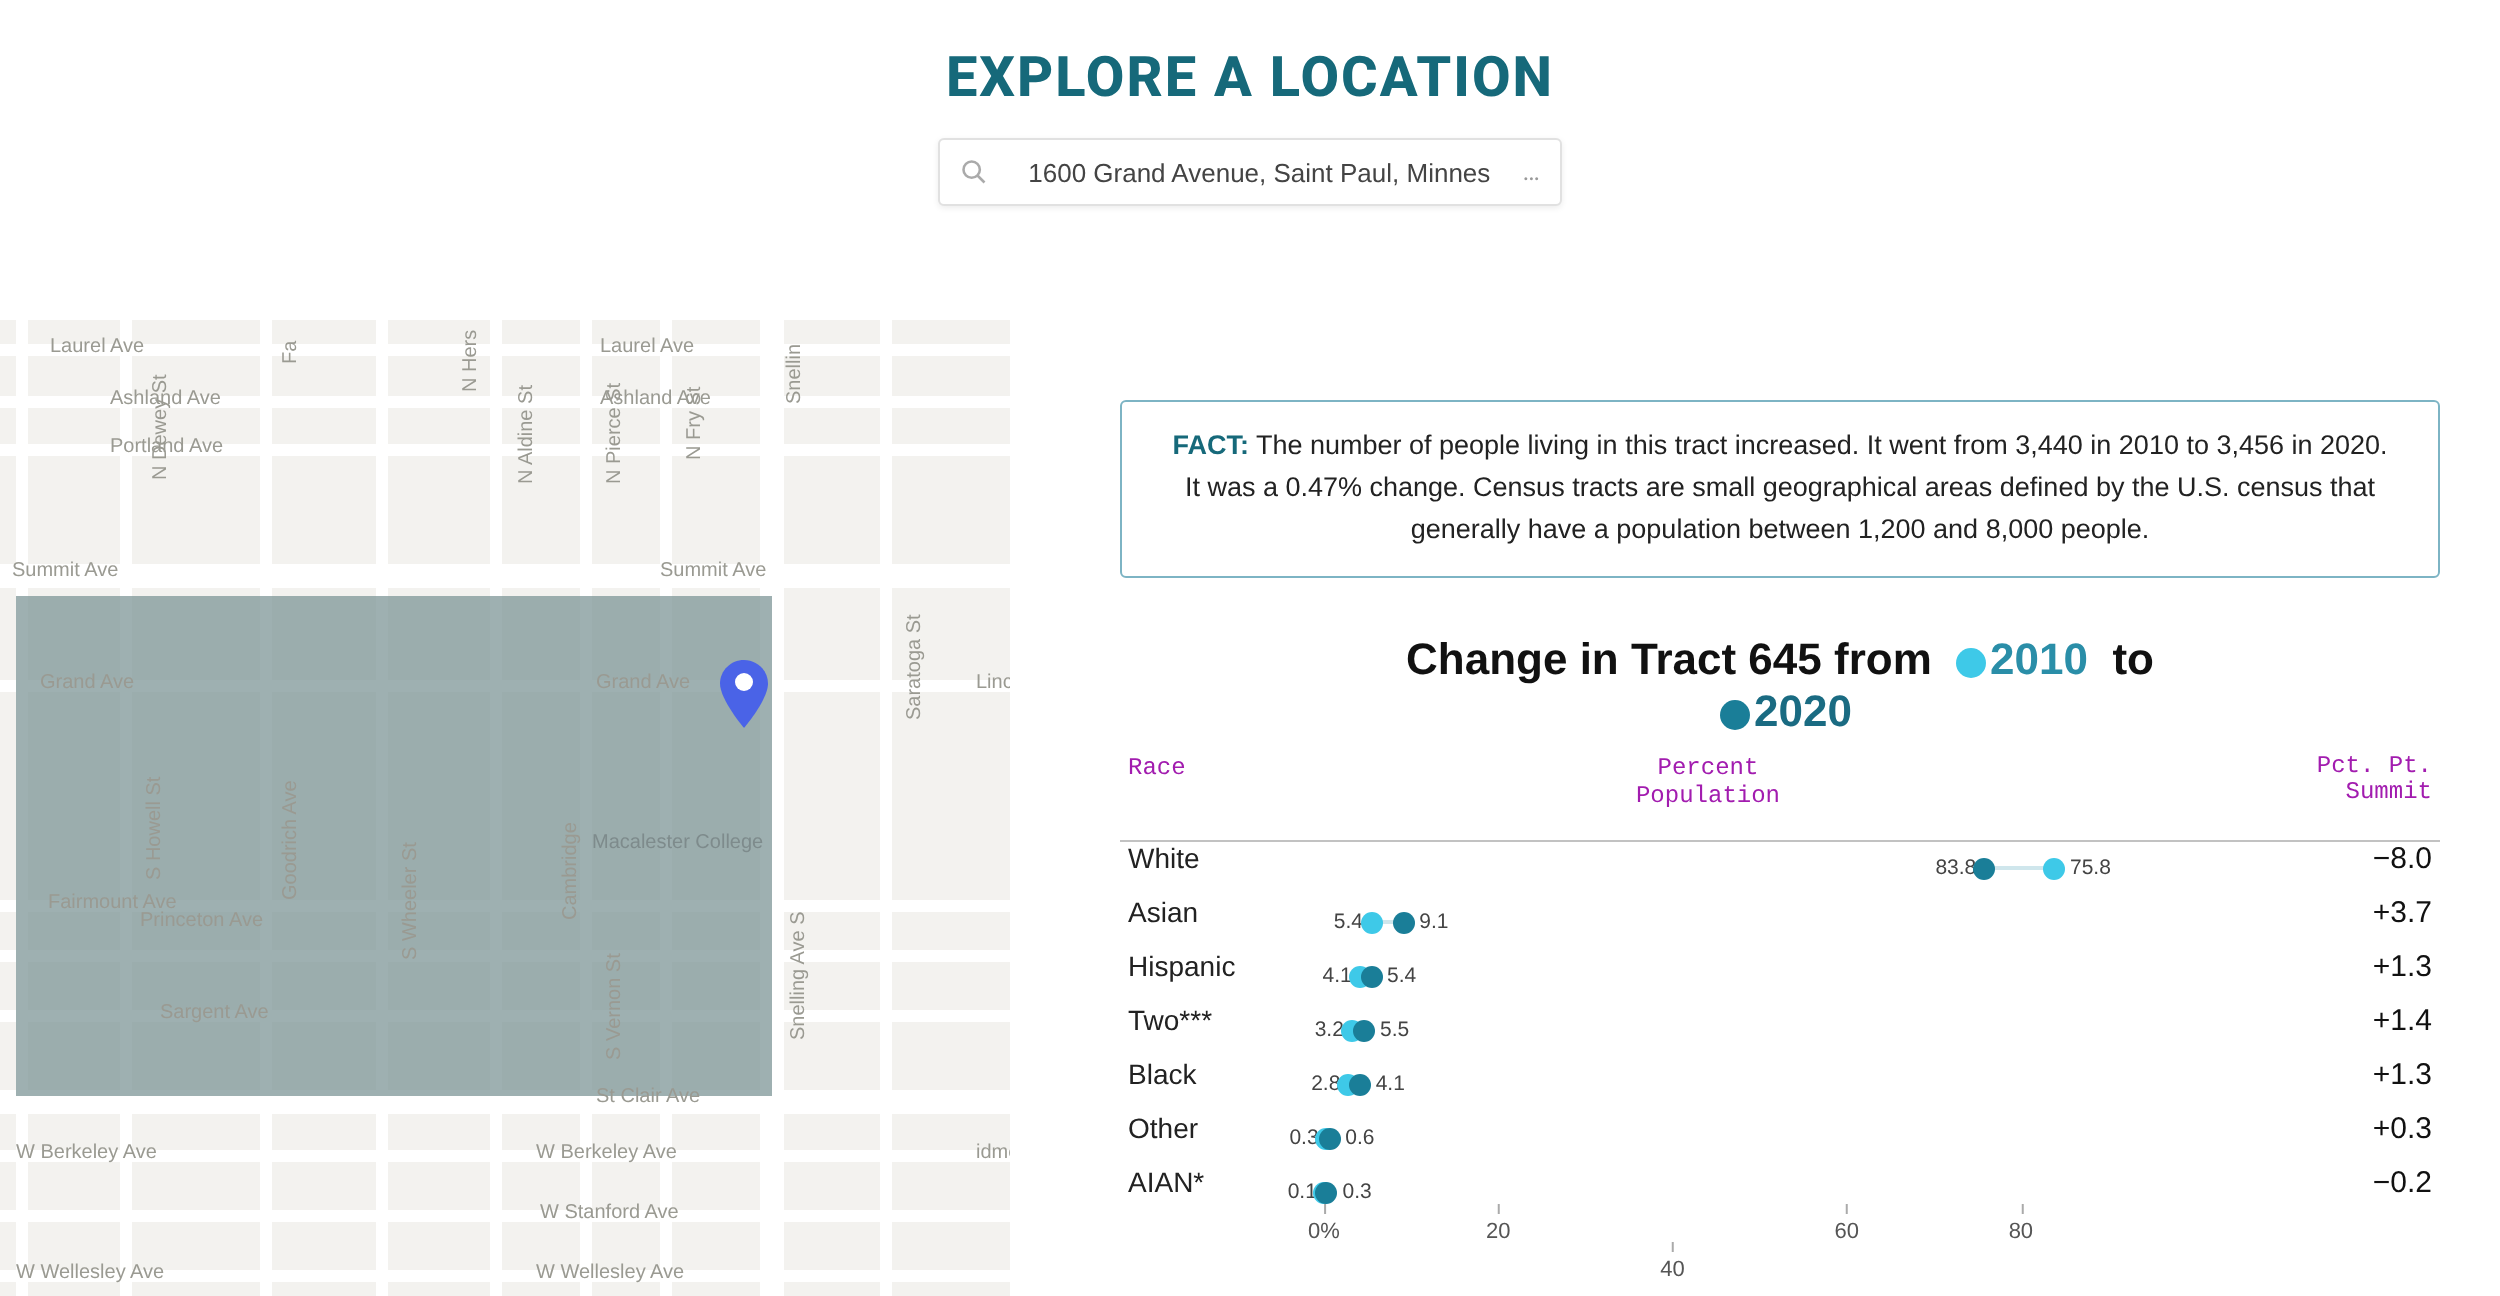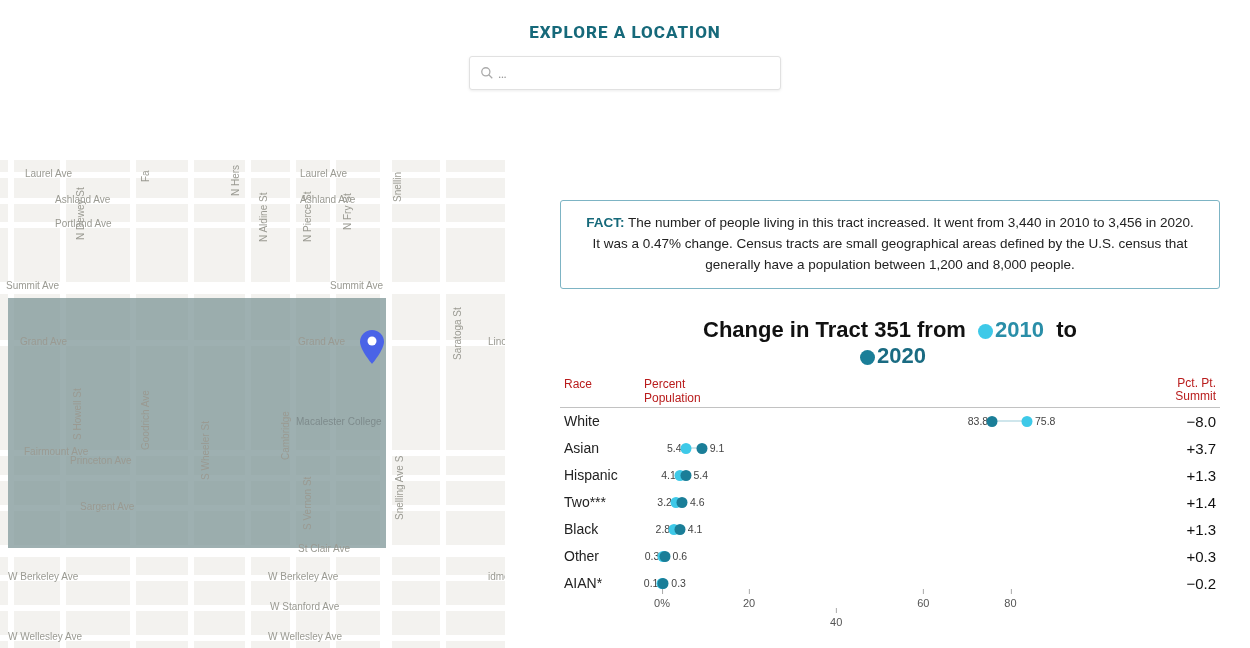--- a/index.html
+++ b/index.html
@@ -11,21 +11,21 @@
     --muted:#555;
     --light-border:#d0d7dd;
     --map-bg:#f3f2ef;
     --tract-fill:#8fa5a6;
     --road:#ffffff;
   }
   html,body{margin:0;padding:0;background:#fff;font-family:Georgia,'Times New Roman',serif;color:var(--text);}
   body{width:1250px;height:648px;overflow:hidden;position:relative;}
   .sans{font-family:-apple-system,BlinkMacSystemFont,'Segoe UI',Roboto,Helvetica,Arial,sans-serif;}
   .header{text-align:center;padding-top:22px;}
-  .title{font-family:-apple-system,BlinkMacSystemFont,'Segoe UI',Roboto,Helvetica,Arial,sans-serif;font-weight:800;letter-spacing:1px;color:var(--teal);font-size:17px;margin:0 0 14px;}
+  .title{font-family:-apple-system,BlinkMacSystemFont,'Segoe UI',Roboto,Helvetica,Arial,sans-serif;font-weight:800;letter-spacing:1px;color:var(--teal);font-size:28px;margin:0 0 14px;}
   .subtitle{font-size:18px;color:#333;margin:0 0 18px;}
   .searchbar{display:inline-flex;align-items:center;width:290px;height:32px;border:1px solid #e1e1e1;border-radius:3px;box-shadow:0 1px 3px rgba(0,0,0,0.08);background:#fff;padding:0 10px;}
   .searchbar svg{flex:0 0 14px;opacity:.55;}
   .searchbar .value{flex:1;margin-left:8px;font-family:-apple-system,sans-serif;font-size:13px;color:#444;white-space:nowrap;overflow:hidden;text-overflow:ellipsis;}
   .searchbar .ellip{color:#999;font-size:13px;margin-left:4px;}
   .content{position:absolute;top:160px;left:0;right:0;bottom:0;}
   
   .map{position:absolute;left:0;top:0;width:505px;height:488px;background:var(--map-bg);overflow:hidden;}
   .map .road-h,.map .road-v{position:absolute;background:var(--road);}
   .map .road-h{height:6px;left:0;right:0;}
@@ -40,25 +40,25 @@
   .right{position:absolute;left:560px;top:40px;width:660px;}
   .factbox{border:1px solid #7db4c4;border-radius:3px;padding:12px 22px;font-family:-apple-system,sans-serif;font-size:13.5px;line-height:1.55;text-align:center;color:#222;}
   .factbox .factlabel{color:var(--teal);font-weight:700;}
   .chart-title{text-align:center;margin:28px 0 8px;font-family:-apple-system,sans-serif;font-weight:800;font-size:22px;color:#111;}
   .chart-title .y2010{color:var(--teal-bright);text-align:right;}
   .chart-title .y2020{color:#1a6b82;}
   .chart-title .dot{display:inline-block;width:15px;height:15px;border-radius:50%;vertical-align:-2px;margin:0 2px 0 6px;}
   .chart-title .dot.c1{background:var(--cyan);}
   .chart-title .dot.c2{background:var(--dark-cyan);}
   .chart-table{width:100%;margin-top:8px;font-family:-apple-system,sans-serif;}
-  .ct-head{display:flex;border-bottom:1px solid #c2c2c2;font-size:12px;color:#b91c1c;padding-bottom:2px;}
+  .ct-head{display:flex;border-bottom:1px solid #c2c2c2;font-size:12px;color:#a21caf;padding-bottom:15px;font-family:Liberation Mono, monospace;}
   .ct-head .c1{width:80px;padding-left:4px;}
-  .ct-head .c2{width:420px;}
+  .ct-head .c2{width:420px;text-align:center;}
   .ct-head .c3{width:60px;text-align:right;margin-left:auto;line-height:1.1;padding-right:4px;}
-  .ct-row{display:flex;align-items:center;height:27px;position:relative;}
+  .ct-row{display:flex;height:27px;position:relative;}
   .ct-row .race{width:80px;font-size:14px;color:#222;padding-left:4px;}
   .ct-row .plot{width:420px;height:27px;position:relative;}
   .ct-row .change{width:60px;margin-left:auto;text-align:right;font-size:15px;color:#111;font-variant-numeric:tabular-nums;padding-right:4px;}
   .plot .connector{position:absolute;top:12.5px;height:2px;background:#cfe6ec;}
   .plot .pt{position:absolute;top:8px;width:11px;height:11px;border-radius:50%;transform:translateX(-50%);}
   .plot .pt.p2010{background:var(--cyan);}
   .plot .pt.p2020{background:var(--dark-cyan);}
   .plot .vl{position:absolute;top:7px;font-size:10.5px;color:#444;white-space:nowrap;}
   .axis{position:relative;width:420px;margin-left:84px;height:28px;}
   .axis .tick{position:absolute;top:0;font-size:11px;color:#555;transform:translateX(-50%);}
@@ -67,20 +67,21 @@
 </head>
 <body>
 
 <div class="header">
   <h1 class="title">EXPLORE A LOCATION</h1>
   <div class="searchbar">
     <svg width="14" height="14" viewBox="0 0 24 24" fill="none" stroke="#666" stroke-width="2.2">
         <circle cx="10" cy="10" r="7"></circle>
         <line x1="15" y1="15" x2="21" y2="21"></line>
       </svg>
+    <span class="value sans">1600 Grand Avenue, Saint Paul, Minnes</span>
     <span class="ellip sans">…</span>
   </div>
 </div>
 
 <div class="content">
 
   <div class="map">
 
     <div class="road-h" style="top:12px"></div>
     <div class="road-h" style="top:38px"></div>
@@ -153,21 +154,21 @@
     </div>
   </div>
 
   <div class="right">
     <div class="factbox">
       <span class="factlabel">FACT:</span>
       <span>The number of people living in this tract increased. It went from 3,440 in 2010 to 3,456 in 2020. It was a 0.47% change. Census tracts are small geographical areas defined by the U.S. census that generally have a population between 1,200 and 8,000 people.</span>
     </div>
 
     <div class="chart-title">
-      <span>Change in Tract 351 from</span>
+      <span>Change in Tract 645 from</span>
       <span class="dot c1"></span><span class="y2010">2010</span>
       &nbsp;<span>to</span><br>
       <span class="dot c2"></span><span class="y2020">2020</span>
     </div>
 
     <div class="chart-table">
       <div class="ct-head">
         <div class="c1">Race</div>
         <div class="c2" style="white-space:pre-line">Percent
 Population</div>
@@ -208,21 +209,21 @@
     </div>
     <div class="change">+1.3</div>
           </div>
           <div class="ct-row">
     <div class="race">Two***</div>
     <div class="plot">
       <div class="connector" style="left:31.937777777777775px;width:6.097777777777779px"></div>
       <span class="vl" style="left:27.937777777777775px;transform:translateX(-100%)">3.2</span>
       <div class="pt p2010" style="left:31.937777777777775px"></div>
       <div class="pt p2020" style="left:38.035555555555554px"></div>
-      <span class="vl" style="left:46.035555555555554px">4.6</span>
+      <span class="vl" style="left:46.035555555555554px">5.5</span>
     </div>
     <div class="change">+1.4</div>
           </div>
           <div class="ct-row">
     <div class="race">Black</div>
     <div class="plot">
       <div class="connector" style="left:30.195555555555558px;width:5.662222222222219px"></div>
       <span class="vl" style="left:26.195555555555558px;transform:translateX(-100%)">2.8</span>
       <div class="pt p2010" style="left:30.195555555555558px"></div>
       <div class="pt p2020" style="left:35.85777777777778px"></div>

